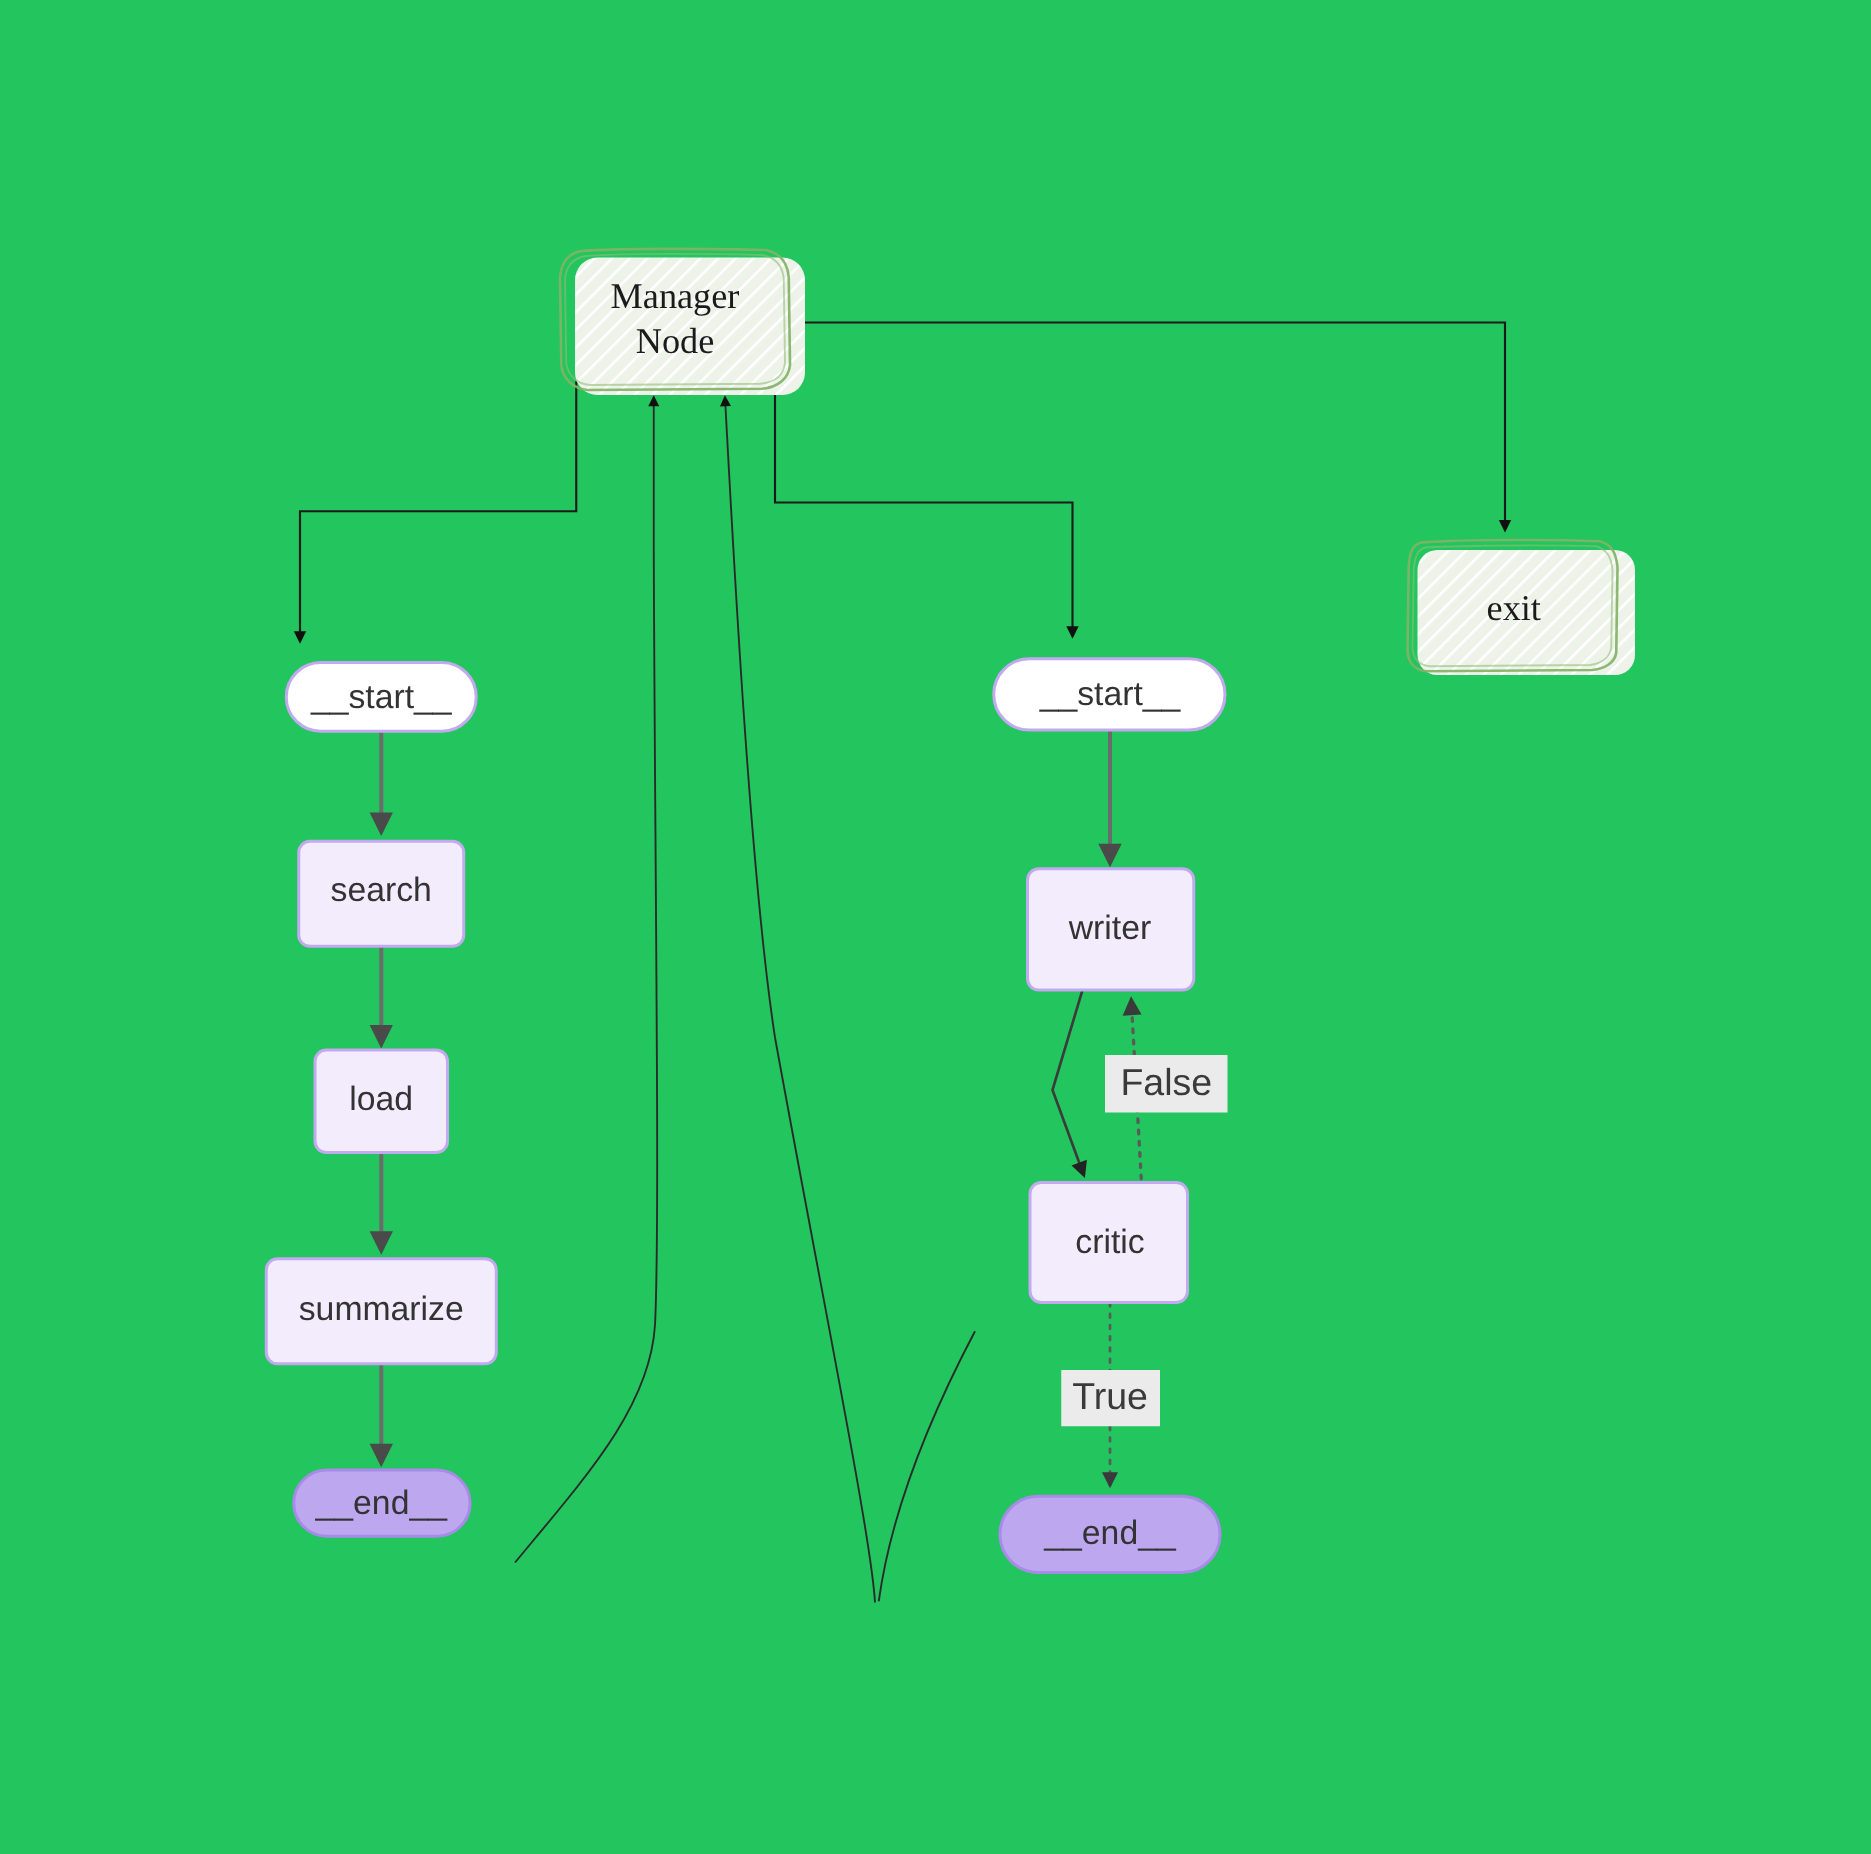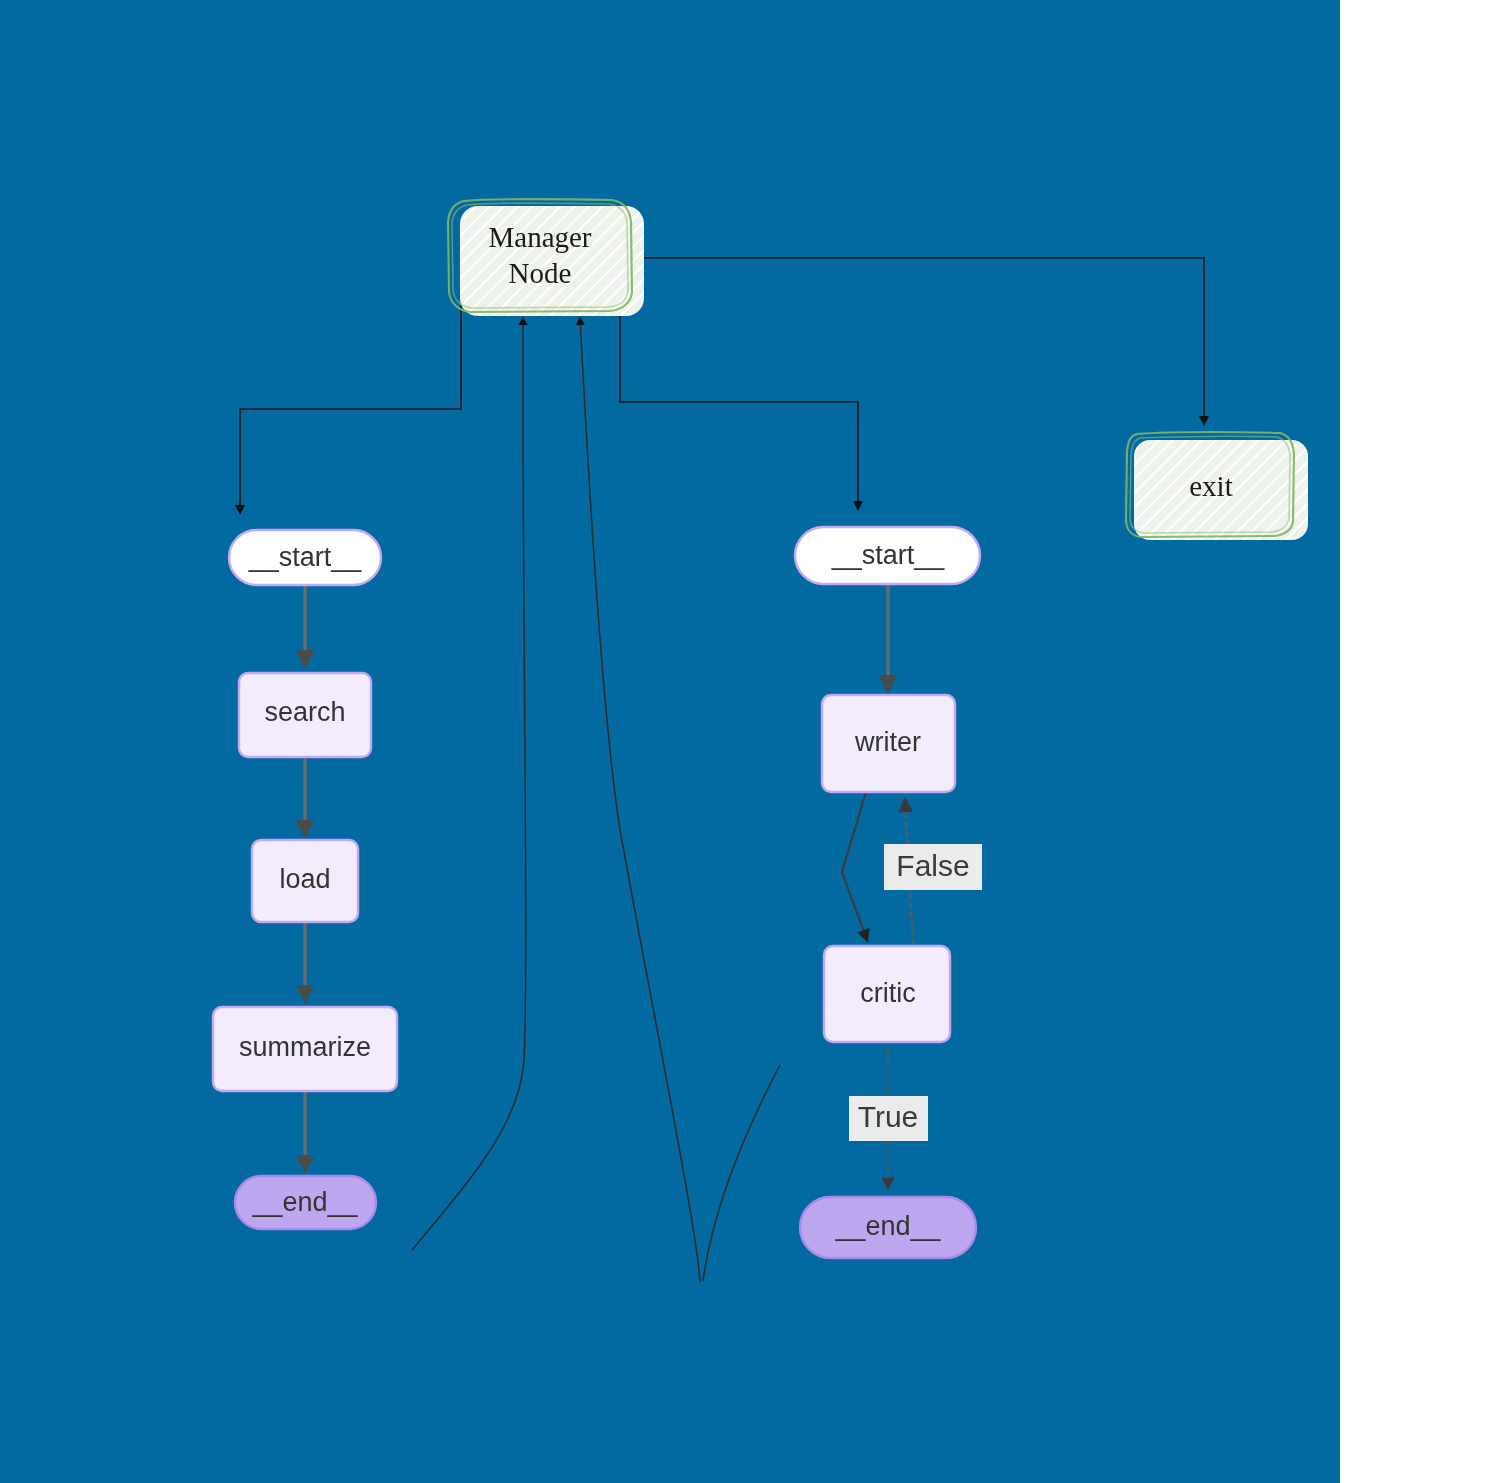--- a/index.html
+++ b/index.html
@@ -8,23 +8,23 @@
     background: #ffffff;
   }
   body {
     width: 1497px;
     height: 1483px;
     overflow: hidden;
     font-family: "Liberation Sans", sans-serif;
   }
   #canvas-wrap {
     position: relative;
-    width: 1340px;
+    width: 1497px;
     height: 1483px;
-    background: #0369a1;
+    background: #22c55e;
   }
   svg.graph {
     position: absolute;
     top: 0; left: 0;
     width: 1497px;
     height: 1483px;
     display: block;
   }
   .node-label-sans {
     font-family: "Liberation Sans", sans-serif;

